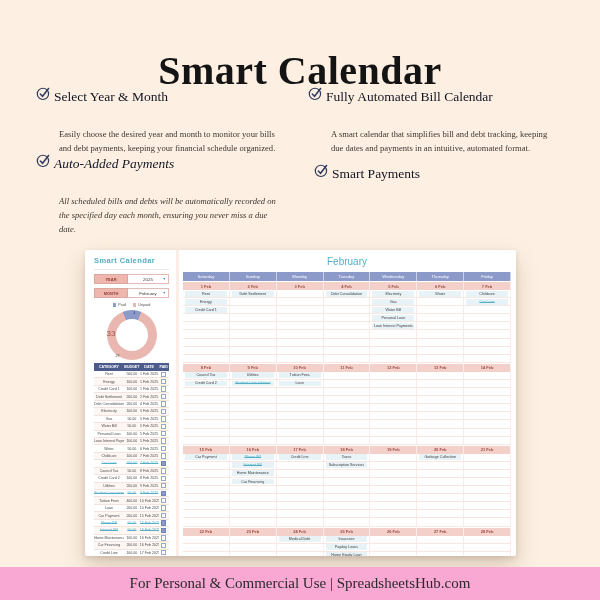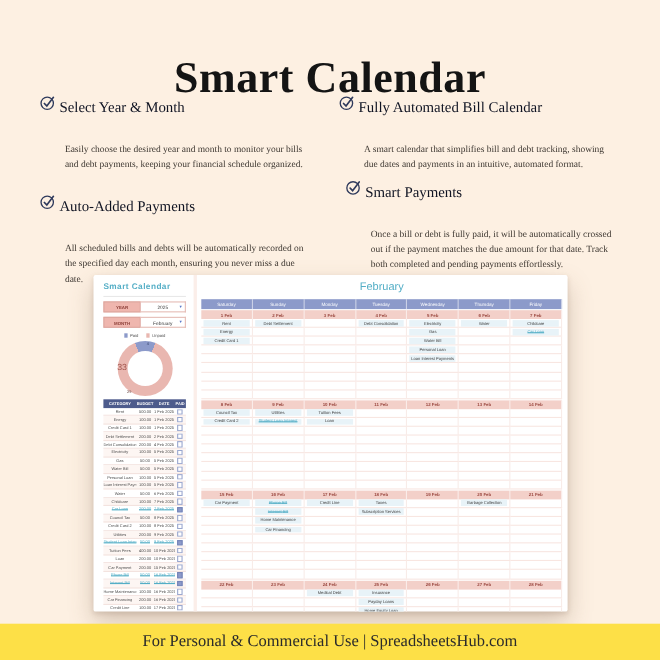--- a/index.html
+++ b/index.html
@@ -4,21 +4,21 @@
 <style>
   html,body{margin:0;padding:0;}
   body{width:600px;height:600px;position:relative;background:#fdf0e2;font-family:"Liberation Serif",serif;overflow:hidden;}
 
   
   .page-title{position:absolute;top:20px;left:0;width:600px;text-align:center;font-size:40px;color:#141414;letter-spacing:.5px;}
   .features{position:absolute;top:86px;left:0;width:600px;}
   .feature{position:absolute;width:268px;}
   .feature.f0{left:36px;top:0;}
   .feature.f1{left:308px;top:0;}
-  .feature.f2{left:36px;top:90px;}
+  .feature.f2{left:36px;top:67px;font-style:italic;}
   .feature.f3{left:314px;top:77px;}
   .feature-head{display:flex;align-items:flex-end;gap:3px;}
   .check-icon{width:15px;height:15px;flex:0 0 15px;}
   .feature-title{font-size:13.5px;color:#101423;font-weight:500;}
   .feature-body{margin:23px 0 0 23px;font-size:8.6px;line-height:1.6;color:#3c3630;width:224px;}
 
   
   .card{position:absolute;left:85px;top:250px;width:431px;height:306px;background:#ffffff;border-radius:2px;
         box-shadow:0 10px 22px rgba(120,90,70,.28), 0 2px 5px rgba(120,90,70,.18);overflow:hidden;display:flex;
         font-family:"Liberation Sans",sans-serif;}
@@ -62,21 +62,21 @@
   .week-dates{display:grid;grid-template-columns:repeat(7,1fr);background:#f3d0c9;height:8px;margin-top:1px;}
   .week-dates div{display:flex;align-items:center;justify-content:center;color:#9c4a42;font-size:4px;font-weight:bold;
                   border-right:.5px solid rgba(255,255,255,.6);}
   .week-grid{display:grid;grid-template-columns:repeat(7,1fr);}
   .wcell{height:7.1px;border-bottom:.5px solid #f8e6e1;border-right:.5px solid #f8ece8;display:flex;align-items:stretch;}
   .chip{flex:1;margin:.6px 2px;background:#e8f3f8;color:#3d3d3d;font-size:3.7px;display:flex;align-items:center;
         justify-content:center;overflow:hidden;white-space:nowrap;}
   .chip.paid{color:#54aec6;text-decoration:line-through;}
 
   
-  .footer{position:absolute;left:0;top:567px;width:600px;height:33px;background:#fde047;display:flex;align-items:center;justify-content:center;}
+  .footer{position:absolute;left:0;top:567px;width:600px;height:33px;background:#f9a8d4;display:flex;align-items:center;justify-content:center;}
   .footer-text{font-size:15px;color:#2b2b2b;}
 </style>
 </head>
 <body>
 
 <h1 class="page-title">Smart Calendar</h1>
 
 <div class="features">
   <div class="feature f0">
     <div class="feature-head">
@@ -89,41 +89,40 @@
     <p class="feature-body">Easily choose the desired year and month to monitor your bills and debt payments, keeping your financial schedule organized.</p>
   </div>
   <div class="feature f1">
     <div class="feature-head">
       <span><svg class="check-icon" viewBox="0 0 16 16">
             <circle cx="7.4" cy="8.4" r="6" fill="none" stroke="#2f3a5c" stroke-width="1.3"></circle>
             <path d="M4.6 8.6 L7 11 L13.4 2.6" fill="none" stroke="#2f3a5c" stroke-width="1.6" stroke-linecap="round"></path>
           </svg></span>
       <span class="feature-title">Fully Automated Bill Calendar</span>
     </div>
-    <p class="feature-body">A smart calendar that simplifies bill and debt tracking, showing due dates and payments in an intuitive, automated format.</p>
+    <p class="feature-body">A smart calendar that simplifies bill and debt tracking, keeping due dates and payments in an intuitive, automated format.</p>
   </div>
   <div class="feature f2">
     <div class="feature-head">
       <span><svg class="check-icon" viewBox="0 0 16 16">
             <circle cx="7.4" cy="8.4" r="6" fill="none" stroke="#2f3a5c" stroke-width="1.3"></circle>
             <path d="M4.6 8.6 L7 11 L13.4 2.6" fill="none" stroke="#2f3a5c" stroke-width="1.6" stroke-linecap="round"></path>
           </svg></span>
       <span class="feature-title">Auto-Added Payments</span>
     </div>
     <p class="feature-body">All scheduled bills and debts will be automatically recorded on the specified day each month, ensuring you never miss a due date.</p>
   </div>
   <div class="feature f3">
     <div class="feature-head">
       <span><svg class="check-icon" viewBox="0 0 16 16">
             <circle cx="7.4" cy="8.4" r="6" fill="none" stroke="#2f3a5c" stroke-width="1.3"></circle>
             <path d="M4.6 8.6 L7 11 L13.4 2.6" fill="none" stroke="#2f3a5c" stroke-width="1.6" stroke-linecap="round"></path>
           </svg></span>
       <span class="feature-title">Smart Payments</span>
     </div>
-    <p class="feature-body">Once a bill or debt is fully paid, it will be automatically crossed out if the payment matches the due amount for that date. Track both completed and pending payments effortlessly.</p>
   </div>
 </div>
 
 <div class="card">
   <div class="sidebar">
     <div class="sb-title">Smart Calendar</div>
     <div class="selector">
       <div class="sel-label">YEAR</div>
       <div class="sel-value">
           <span>2025</span>

